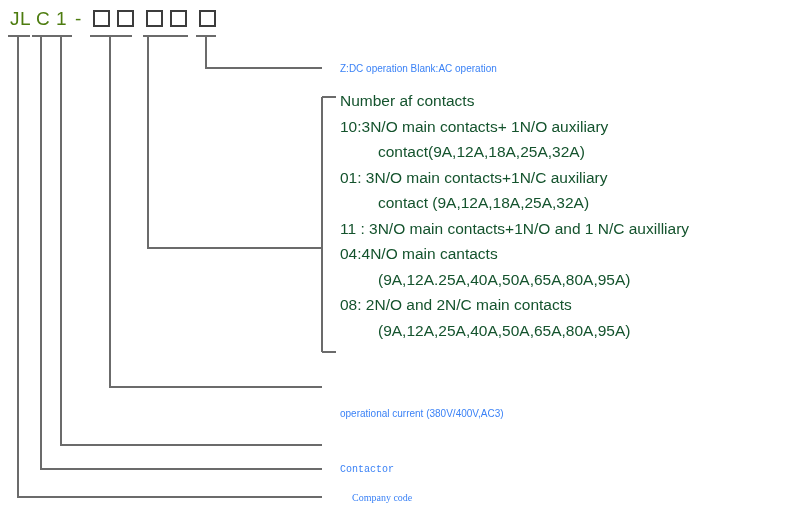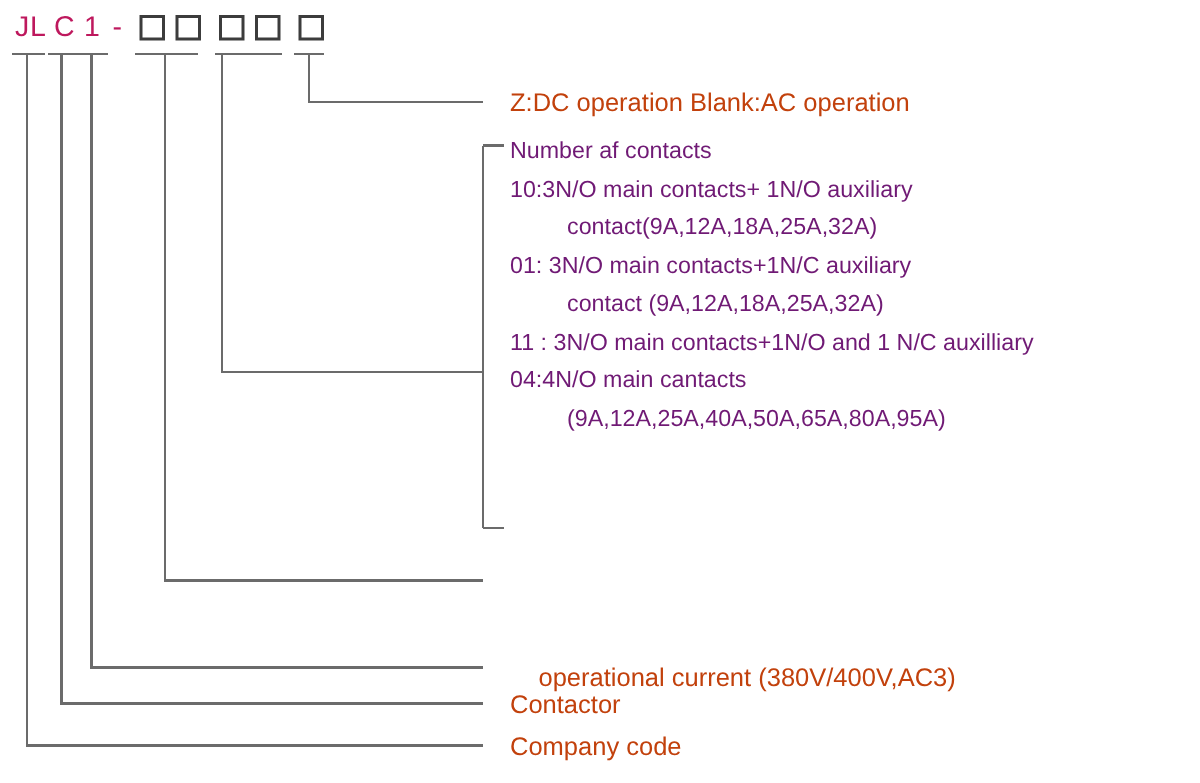--- a/index.html
+++ b/index.html
@@ -26,21 +26,21 @@
     top: 0;
     width: 800px;
     height: 36px;
   }
   .code-seg {
     position: absolute;
     top: 8px;
     font-size: 19px;
     line-height: 22px;
     letter-spacing: 0.5px;
-    color: #be185d;
+    color: #4d7c0f;
     white-space: pre;
   }
   .code-box {
     position: absolute;
     top: 10px;
     width: 17px;
     height: 17px;
     border: 2px solid #3c3c3c;
     box-sizing: border-box;
   }
@@ -51,33 +51,33 @@
     left: 0;
     top: 0;
     width: 800px;
     height: 522px;
     pointer-events: none;
   }
 
   
   .txt {
     position: absolute;
-    font-size: 17px;
+    font-size: 10px;
     line-height: 22px;
-    color: #c2410c;
+    color: #3b82f6;
     white-space: pre;
   }
   .block {
     position: absolute;
     left: 340px;
   }
   .block .line {
     font-size: 15.5px;
     line-height: 25.5px;
-    color: #701a75;
+    color: #14532d;
     white-space: pre;
   }
   .block .line.cont {
     padding-left: 38px;
   }
 </style>
 </head>
 <body>
 
 <div id="diagram">
@@ -129,24 +129,26 @@
 
     <div class="line">10:3N/O main contacts+ 1N/O auxiliary</div>
     <div class="line cont">contact(9A,12A,18A,25A,32A)</div>
 
     <div class="line">01: 3N/O main contacts+1N/C auxiliary</div>
     <div class="line cont">contact (9A,12A,18A,25A,32A)</div>
 
     <div class="line">11 : 3N/O main contacts+1N/O and 1 N/C auxilliary</div>
 
     <div class="line">04:4N/O main cantacts</div>
+    <div class="line cont">(9A,12A.25A,40A,50A,65A,80A,95A)</div>
 
+    <div class="line">08: 2N/O and 2N/C main contacts</div>
     <div class="line cont">(9A,12A,25A,40A,50A,65A,80A,95A)</div>
   </div>
 
-  <div class="txt" style="left:359px; top:403px;margin-top:38px;">operational current (380V/400V,AC3)</div>
+  <div class="txt" style="left:340px; top:403px;">operational current (380V/400V,AC3)</div>
 
 
-  <div class="txt" style="left:340px; top:459px;">Contactor</div>
+  <div class="txt" style="left:340px; top:459px;font-family:Liberation Mono, monospace;">Contactor</div>
 
-  <div class="txt" style="left:340px; top:487px;">Company code</div>
+  <div class="txt" style="left:352px; top:487px;font-family:Liberation Serif, serif;">Company code</div>
 
 </div>
 
 </body></html>

